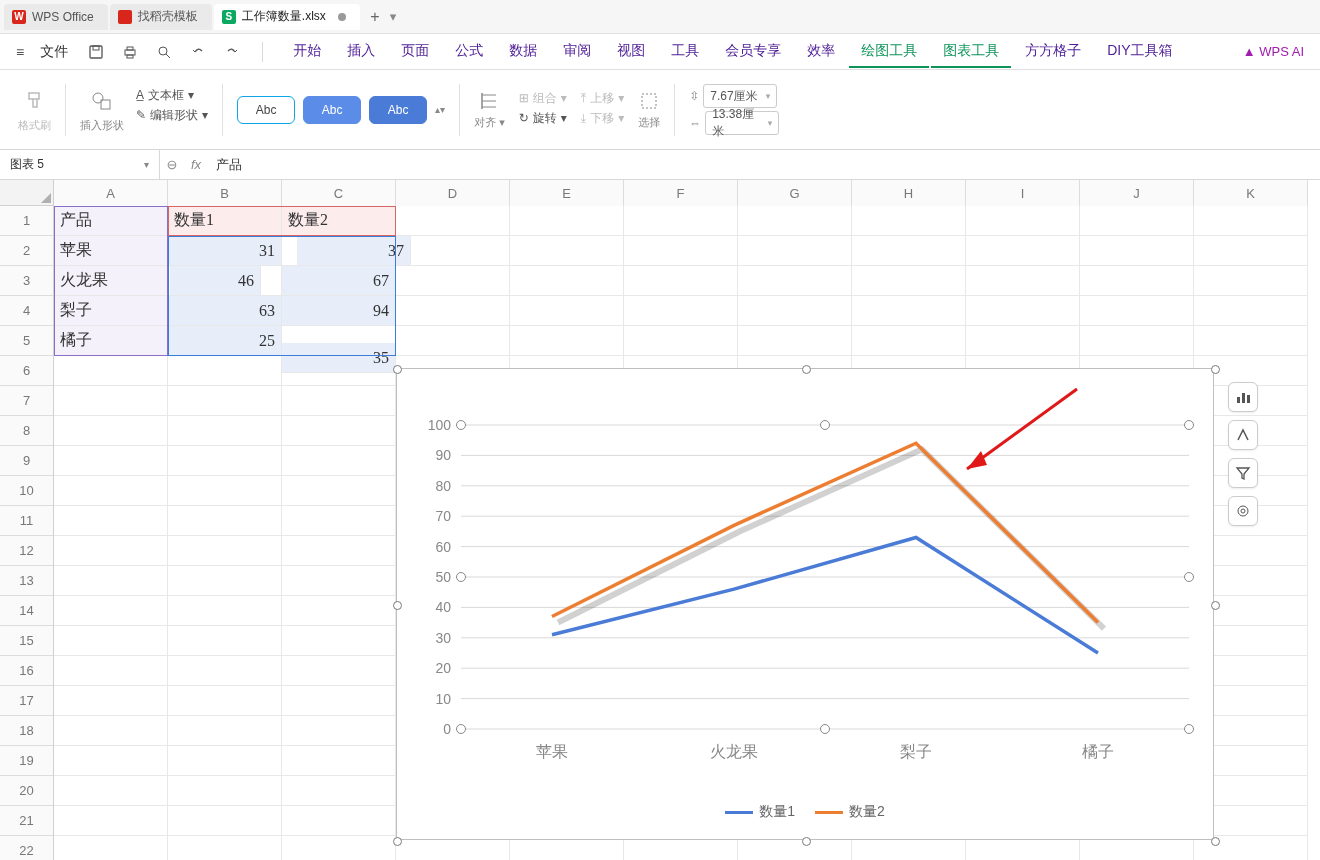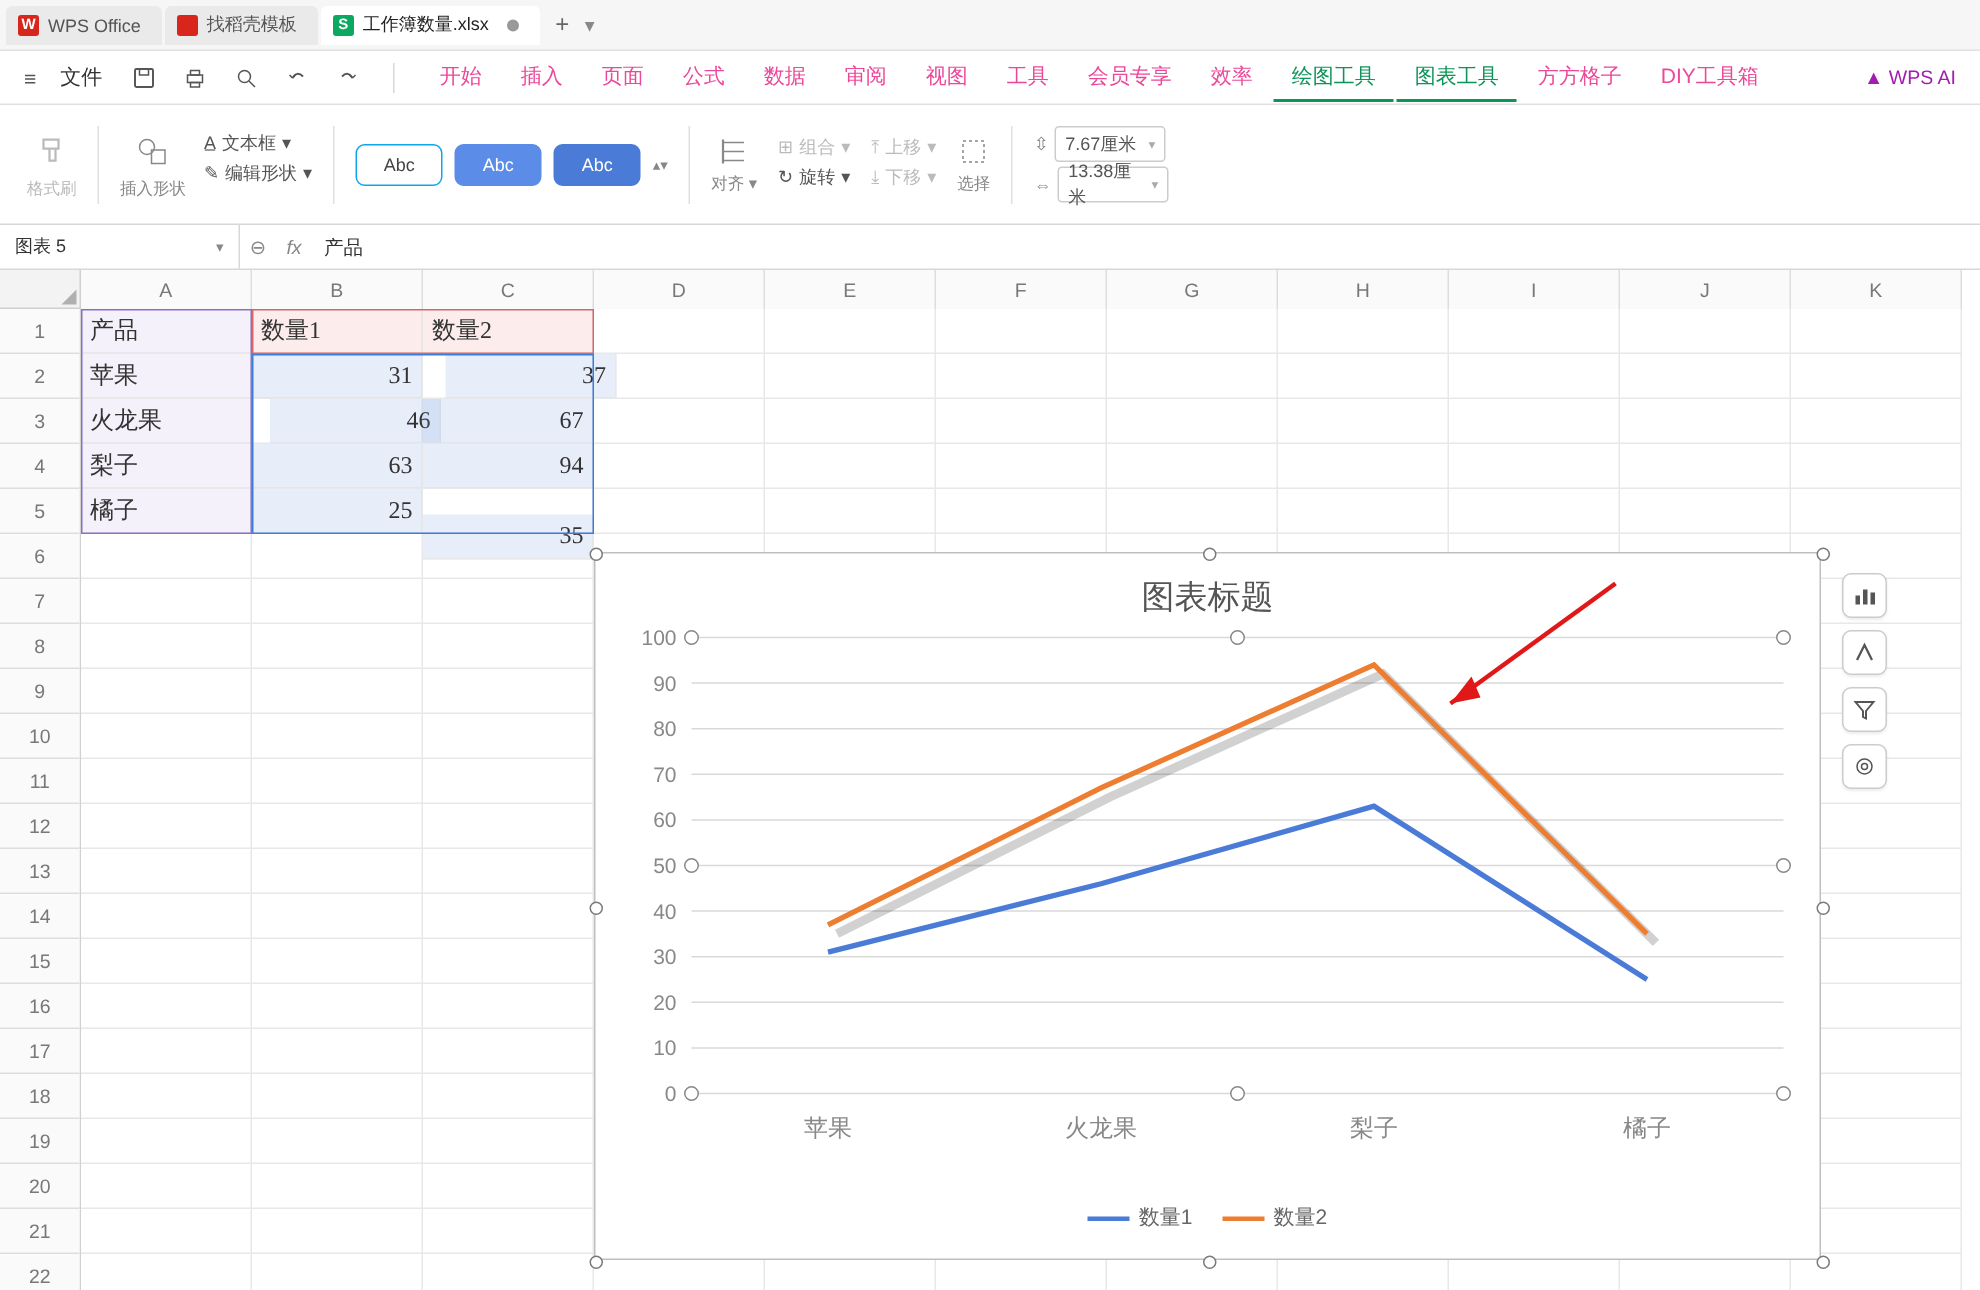--- a/index.html
+++ b/index.html
@@ -16,21 +16,21 @@
 .brand-s { width:14px; height:14px; background:#0ba862; border-radius:2px; display:flex;align-items:center;justify-content:center;color:#fff;font-size:10px;font-weight:bold;}
 .dot { width:8px;height:8px;border-radius:50%;background:#999;margin-left:6px;}
 
 
 .menubar { height: 36px; display:flex; align-items:center; padding: 0 16px; gap: 4px; border-bottom:1px solid #e0e0e0;}
 .mb-left { display:flex; align-items:center; gap:10px; }
 .mb-btn { width:24px; height:24px; display:flex;align-items:center;justify-content:center;color:#555;cursor:pointer; border-radius:3px;}
 .mb-file { font-size:14px; color:#333; padding:0 6px; cursor:pointer;}
 .mb-sep { width:1px; height:20px; background:#d8d8d8; margin:0 8px;}
 .mb-tabs { display:flex; gap:2px; margin-left:6px; flex:1; }
-.mb-tab { padding:6px 12px; font-size:14px; color:#ec4899; cursor:pointer; border-bottom:2px solid transparent;}
+.mb-tab { padding:6px 12px; font-size:14px; color:#4c1d95; cursor:pointer; border-bottom:2px solid transparent;}
 .mb-tab.green { color:#0d9559; border-bottom-color:#0d9559;}
 .mb-right { display:flex; align-items:center; gap:10px;}
 .ai { color:#a21caf; font-size:13px; font-weight:500;}
 
 
 .ribbon { height:80px; display:flex; align-items:center; padding:0 18px; gap:14px; border-bottom:1px solid #d8d8d8;}
 .rgroup { display:flex; flex-direction:column; align-items:center; gap:3px;}
 .rgroup .glabel { font-size:11px; color:#888;}
 .rgroup.big { flex-direction:column; width:auto; }
 .ricon { width:28px;height:28px;display:flex;align-items:center;justify-content:center;color:#666;}
@@ -529,21 +529,21 @@
           <div class="cell" style="left: 912px; top: 630px; width: 114px; height: 30px;"></div>
           <div class="cell" style="left: 1026px; top: 630px; width: 114px; height: 30px;"></div>
           <div class="cell" style="left: 1140px; top: 630px; width: 114px; height: 30px;"></div>
           <div class="cell sel-purple" style="left: 0px; top: 0px; width: 114px; height: 30px;">产品</div>
           <div class="cell sel-red" style="left: 114px; top: 0px; width: 114px; height: 30px;">数量1</div>
           <div class="cell sel-red" style="left: 228px; top: 0px; width: 114px; height: 30px;">数量2</div>
           <div class="cell sel-purple" style="left: 0px; top: 30px; width: 114px; height: 30px;">苹果</div>
           <div class="cell sel-blue num" style="left: 114px; top: 30px; width: 114px; height: 30px;">31</div>
           <div class="cell sel-blue num" style="left: 243px; top: 30px; width: 114px; height: 30px;">37</div>
           <div class="cell sel-purple" style="left: 0px; top: 60px; width: 114px; height: 30px;">火龙果</div>
-          <div class="cell sel-blue num" style="left: 126px; top: 60px; width: 114px; height: 30px;">46</div>
+          <div class="cell sel-blue num" style="left: 116px; top: 60px; width: 91px; height: 30px;">46</div>
           <div class="cell sel-blue num" style="left: 228px; top: 60px; width: 114px; height: 30px;">67</div>
           <div class="cell sel-purple" style="left: 0px; top: 90px; width: 114px; height: 30px;">梨子</div>
           <div class="cell sel-blue num" style="left: 114px; top: 90px; width: 114px; height: 30px;">63</div>
           <div class="cell sel-blue num" style="left: 228px; top: 90px; width: 114px; height: 30px;">94</div>
           <div class="cell sel-purple" style="left: 0px; top: 120px; width: 114px; height: 30px;">橘子</div>
           <div class="cell sel-blue num" style="left: 114px; top: 120px; width: 114px; height: 30px;">25</div>
           <div class="cell sel-blue num" style="left: 228px; top: 137px; width: 114px; height: 30px;">35</div>
           <div class="bord-p" style="position: absolute; left: 0px; top: 0px; width: 114px; height: 150px; pointer-events: none;"></div>
           <div class="bord-r" style="position: absolute; left: 114px; top: 0px; width: 228px; height: 30px; pointer-events: none;"></div>
           <div class="bord-b" style="position: absolute; left: 114px; top: 30px; width: 228px; height: 120px; pointer-events: none;"></div>
@@ -554,21 +554,20 @@
 
 <div class="chart" style="left: 396px; top: 368px; width: 818px; height: 472px;">
     <div class="chart-handle" style="left: -4px; top: -4px;"></div>
     <div class="chart-handle" style="left: 405px; top: -4px;"></div>
     <div class="chart-handle" style="left: 814px; top: -4px;"></div>
     <div class="chart-handle" style="left: -4px; top: 232px;"></div>
     <div class="chart-handle" style="left: 814px; top: 232px;"></div>
     <div class="chart-handle" style="left: -4px; top: 468px;"></div>
     <div class="chart-handle" style="left: 405px; top: 468px;"></div>
     <div class="chart-handle" style="left: 814px; top: 468px;"></div>
-    <div class="chart-title">图表标题</div>
     <svg width="818" height="472" style="position: absolute; left: 0px; top: 0px;">
       <line x1="64" x2="792" y1="360" y2="360" stroke="#d9d9d9"></line>
       <text x="54" y="365" text-anchor="end" fill="#888" font-size="14">0</text>
       <line x1="64" x2="792" y1="329.6" y2="329.6" stroke="#d9d9d9"></line>
       <text x="54" y="334.6" text-anchor="end" fill="#888" font-size="14">10</text>
       <line x1="64" x2="792" y1="299.2" y2="299.2" stroke="#d9d9d9"></line>
       <text x="54" y="304.2" text-anchor="end" fill="#888" font-size="14">20</text>
       <line x1="64" x2="792" y1="268.8" y2="268.8" stroke="#d9d9d9"></line>
       <text x="54" y="273.8" text-anchor="end" fill="#888" font-size="14">30</text>
       <line x1="64" x2="792" y1="238.39999999999998" y2="238.39999999999998" stroke="#d9d9d9"></line>

